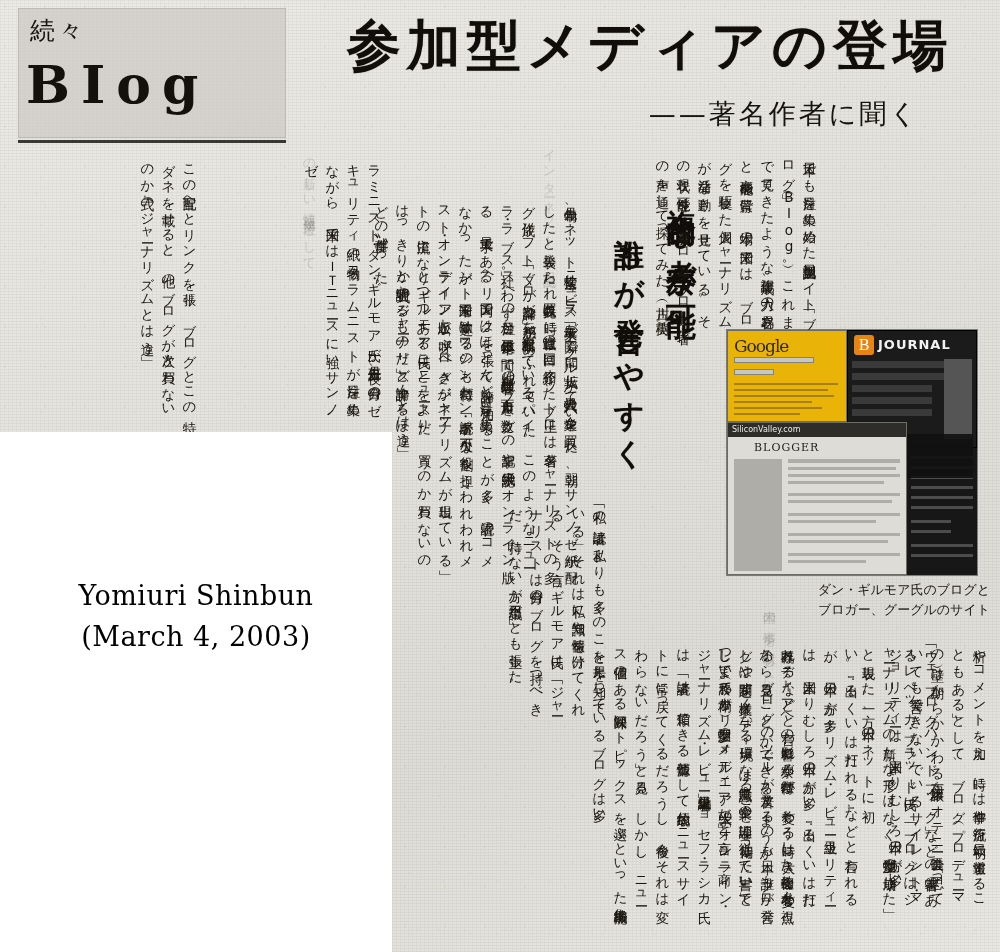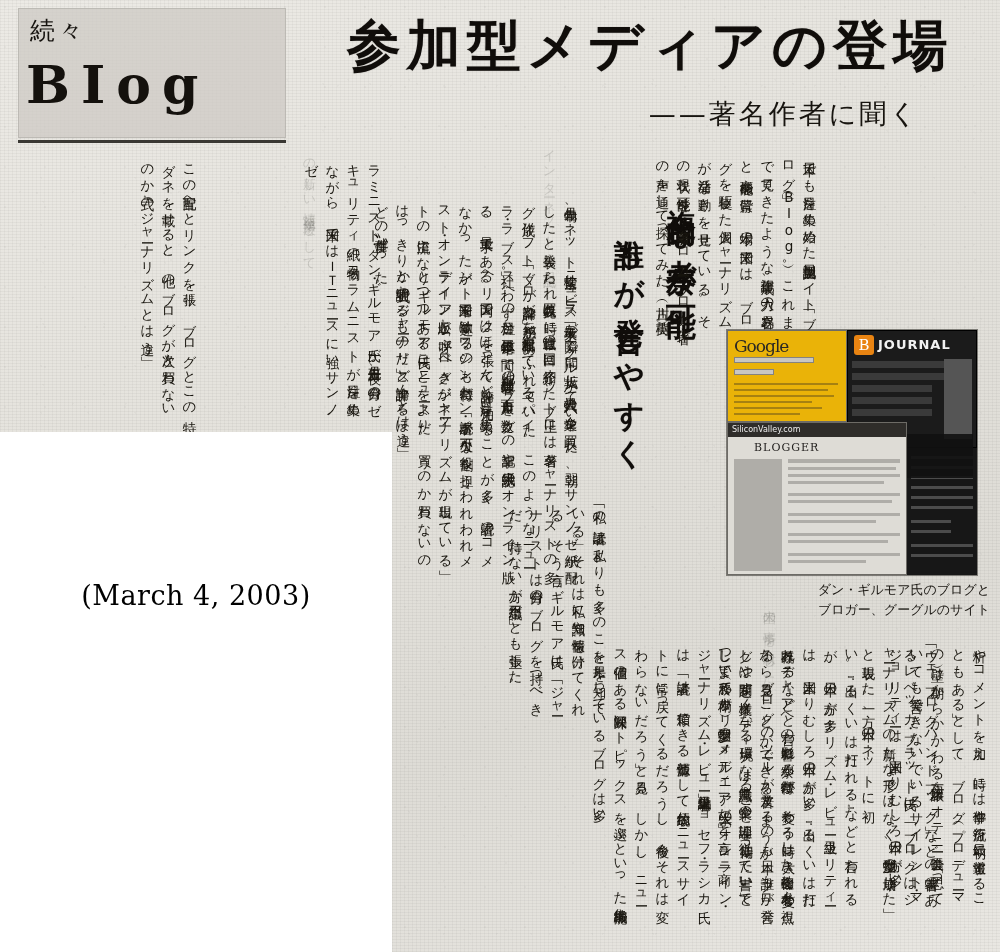--- a/index.html
+++ b/index.html
@@ -407,15 +407,16 @@
     </div>
 
     <div class="cal"></div>
   </div>
 
   <div id="caption" style="white-space:pre-line;">ダン・ギルモア氏のブログと
 ブロガー、グーグルのサイト</div>
 
   <div id="white-box"></div>
   <div id="label-text">
+    <div>Yomiuri Shinbun</div>
     <div>(March 4, 2003)</div>
   </div>
 </div>
 
 </body></html>

